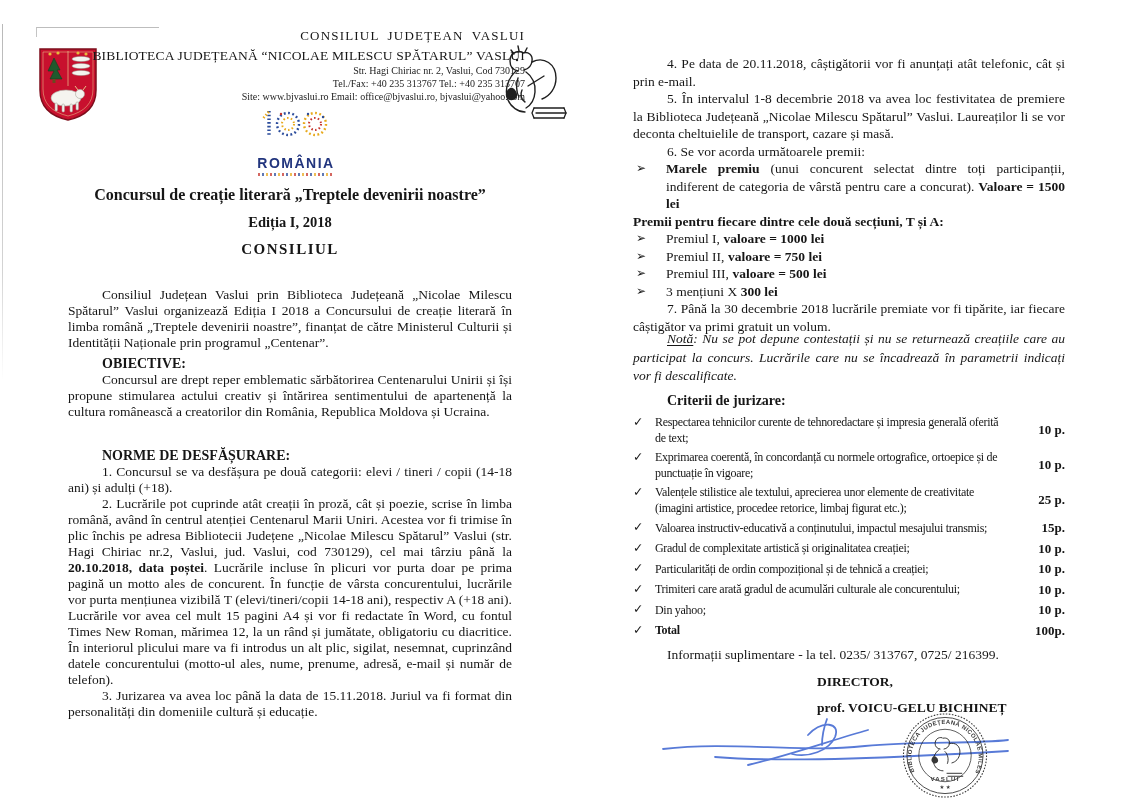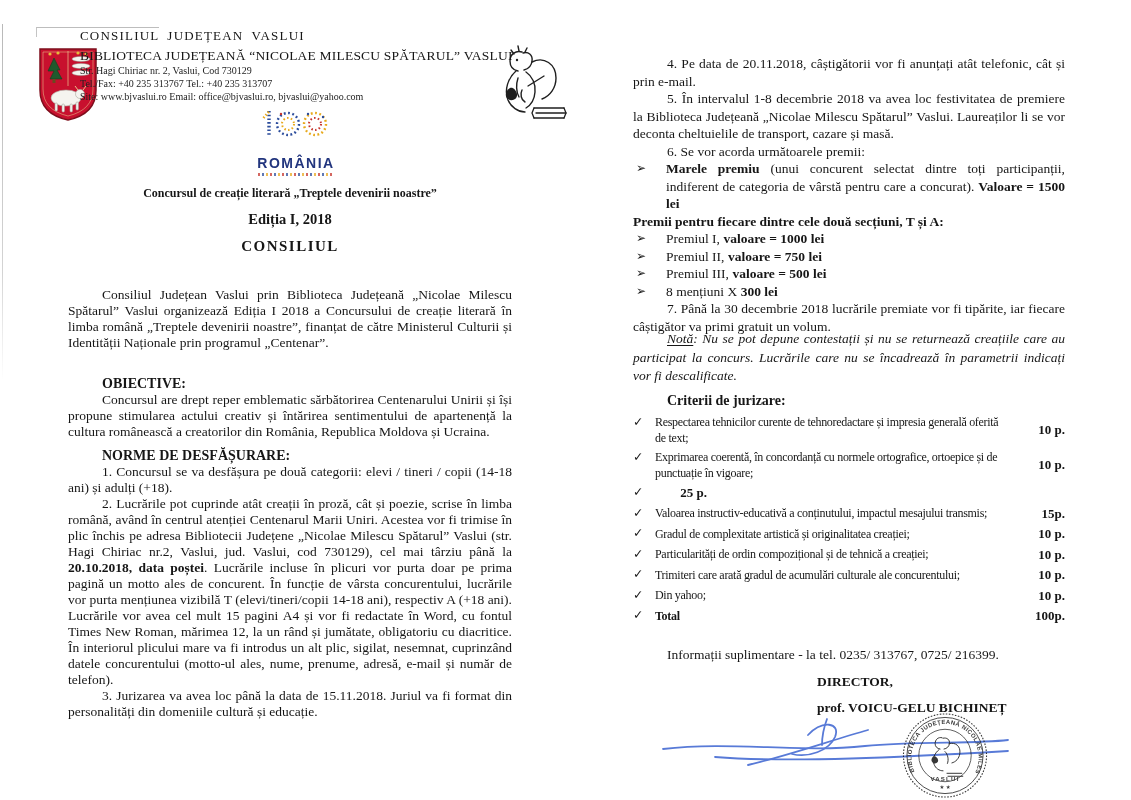--- a/index.html
+++ b/index.html
@@ -7,37 +7,37 @@
     position:relative; width:1131px; height:800px; background:#ffffff;
     font-family:"Liberation Serif", serif; color:#161616; overflow:hidden;
   }
   
   .scan-edge { position:absolute; left:2px; top:24px; width:1px; height:356px;
     background:linear-gradient(#b9b9b9,#d4d4d4 70%,rgba(255,255,255,0)); }
   .corner-line { position:absolute; left:36px; top:27px; width:122px; height:9px;
     border-top:1px solid #bdbdbd; border-left:1px solid #c4c4c4; }
 
   
-  .lh-text { position:absolute; left:80px; top:28px; width:445px; text-align:left; }
+  .lh-text { position:absolute; left:80px; top:28px; width:445px; text-align:right; }
   .org1 { font-size:13px; letter-spacing:1.2px; word-spacing:4px; }
   .org2 { font-size:13.5px; letter-spacing:.2px; margin-top:4px; }
   .addr { font-size:10px; line-height:13px; color:#222; }
   .addr:first-of-type { margin-top:3px; }
   .coa  { position:absolute; left:38px; top:46px; }
   .scribe { position:absolute; left:492px; top:42px; }
 
   .centenary { position:absolute; left:240px; top:106px; width:112px; text-align:center; }
   .romania { font-family:"Liberation Sans", sans-serif; font-weight:bold; font-size:14px;
     letter-spacing:1.5px; color:#22357e; margin-top:11px; }
   .tagline { margin:2px auto 0; width:76px; height:3px; opacity:.75;
     background:repeating-linear-gradient(90deg,#c6342c 0 2px,rgba(0,0,0,0) 2px 4px,#2a4b9b 4px 6px,rgba(0,0,0,0) 6px 8px,#e8a91c 8px 10px,rgba(0,0,0,0) 10px 12px); }
 
   
   .titles { position:absolute; left:68px; top:186px; width:444px; text-align:center; font-weight:bold; }
-  .t1 { font-size:12px; margin-bottom:10px; }
+  .t1 { font-size:16px; margin-bottom:10px; }
   .t2 { font-size:14.5px; margin-bottom:10px; }
   .t3 { font-size:15px; letter-spacing:1.5px; }
 
   
   .lblock { position:absolute; left:68px; width:444px; font-size:13.5px; line-height:16px; }
   .rblock { position:absolute; left:633px; width:432px; font-size:13.5px; line-height:17.5px; }
   .para { margin:0; text-indent:34px; text-align:justify; }
   .sechead { font-weight:bold; font-size:14px; text-indent:34px; margin:0; }
   b { font-weight:bold; }
 
@@ -148,21 +148,21 @@
   <div class="titles">
     <div class="t1">Concursul de creație literară „Treptele devenirii noastre”</div>
     <div class="t2">Ediția I, 2018</div>
     <div class="t3">CONSILIUL</div>
   </div>
 
   <div class="lblock" style="top:287px">
     <p class="para">Consiliul Județean Vaslui prin Biblioteca Județeană „Nicolae Milescu Spătarul” Vaslui organizează Ediția I 2018 a Concursului de creație literară în limba română „Treptele devenirii noastre”, finanțat de către Ministerul Culturii și Identității Naționale prin programul „Centenar”.</p>
   </div>
 
-  <div class="lblock" style="top:376px">
+  <div class="lblock" style="top:356px">
     <p class="sechead">OBIECTIVE:</p>
     <p class="para">Concursul are drept reper emblematic sărbătorirea Centenarului Unirii și își propune stimularea actului creativ și întărirea sentimentului de apartenență la cultura românească a creatorilor din România, Republica Moldova și Ucraina.</p>
   </div>
 
   <div class="lblock" style="top:448px">
     <p class="sechead">NORME DE DESFĂȘURARE:</p>
     <p class="para">1. Concursul se va desfășura pe două categorii: elevi / tineri / copii (14-18 ani) și adulți (+18).</p>
     <p class="para"><span>2. Lucrările pot cuprinde atât creații în proză, cât și poezie, scrise în limba română, având în centrul atenției Centenarul Marii Uniri. Acestea vor fi trimise în plic închis pe adresa Bibliotecii Județene „Nicolae Milescu Spătarul” Vaslui (str. Hagi Chiriac nr.2, Vaslui, jud. Vaslui, cod 730129), cel mai târziu până la </span><b>20.10.2018, data poștei</b><span>. Lucrările incluse în plicuri vor purta doar pe prima pagină un motto ales de concurent. În funcție de vârsta concurentului, lucrările vor purta mențiunea vizibilă T (elevi/tineri/copii 14-18 ani), respectiv A (+18 ani). Lucrările vor avea cel mult 15 pagini A4 și vor fi redactate în Word, cu fontul Times New Roman, mărimea 12, la un rând și jumătate, obligatoriu cu diacritice. În interiorul plicului mare va fi introdus un alt plic, sigilat, nesemnat, cuprinzând datele concurentului (motto-ul ales, nume, prenume, adresă, e-mail și număr de telefon).</span></p>
     <p class="para">3. Jurizarea va avea loc până la data de 15.11.2018. Juriul va fi format din personalități din domeniile cultură și educație.</p>
   </div>
@@ -186,21 +186,21 @@
     <div class="bullet">
       <span class="bmark">➢</span>
       <div class="btext nojust"><span>Premiul II, </span><b>valoare = 750 lei</b></div>
     </div>
     <div class="bullet">
       <span class="bmark">➢</span>
       <div class="btext nojust"><span>Premiul III, </span><b>valoare = 500 lei</b></div>
     </div>
     <div class="bullet">
       <span class="bmark">➢</span>
-      <div class="btext nojust"><span>8 mențiuni X </span><b>300 lei</b></div>
+      <div class="btext nojust"><span>3 mențiuni X </span><b>300 lei</b></div>
     </div>
 
     <p class="para">7. Până la 30 decembrie 2018 lucrările premiate vor fi tipărite, iar fiecare câștigător va primi gratuit un volum.</p>
   </div>
 
   <div class="rblock" style="top:330px">
     <p class="note"><u><i>Notă</i></u><i>: Nu se pot depune contestații și nu se returnează creațiile care au participat la concurs. Lucrările care nu se încadrează în parametrii indicați vor fi descalificate.</i></p>
   </div>
 
   <div class="rblock crithead" style="top:392px">Criterii de jurizare:</div>
@@ -211,20 +211,21 @@
       <span class="ctext">Respectarea tehnicilor curente de tehnoredactare și impresia generală oferită de text;</span>
       <span class="cpts">10 p.</span>
     </div>
     <div class="crow">
       <span class="cmark">✓</span>
       <span class="ctext">Exprimarea coerentă, în concordanță cu normele ortografice, ortoepice și de punctuație în vigoare;</span>
       <span class="cpts">10 p.</span>
     </div>
     <div class="crow">
       <span class="cmark">✓</span>
+      <span class="ctext">Valențele stilistice ale textului, aprecierea unor elemente de creativitate (imagini artistice, procedee retorice, limbaj figurat etc.);</span>
       <span class="cpts">25 p.</span>
     </div>
     <div class="crow">
       <span class="cmark">✓</span>
       <span class="ctext">Valoarea instructiv-educativă a conținutului, impactul mesajului transmis;</span>
       <span class="cpts">15p.</span>
     </div>
     <div class="crow">
       <span class="cmark">✓</span>
       <span class="ctext">Gradul de complexitate artistică și originalitatea creației;</span>

